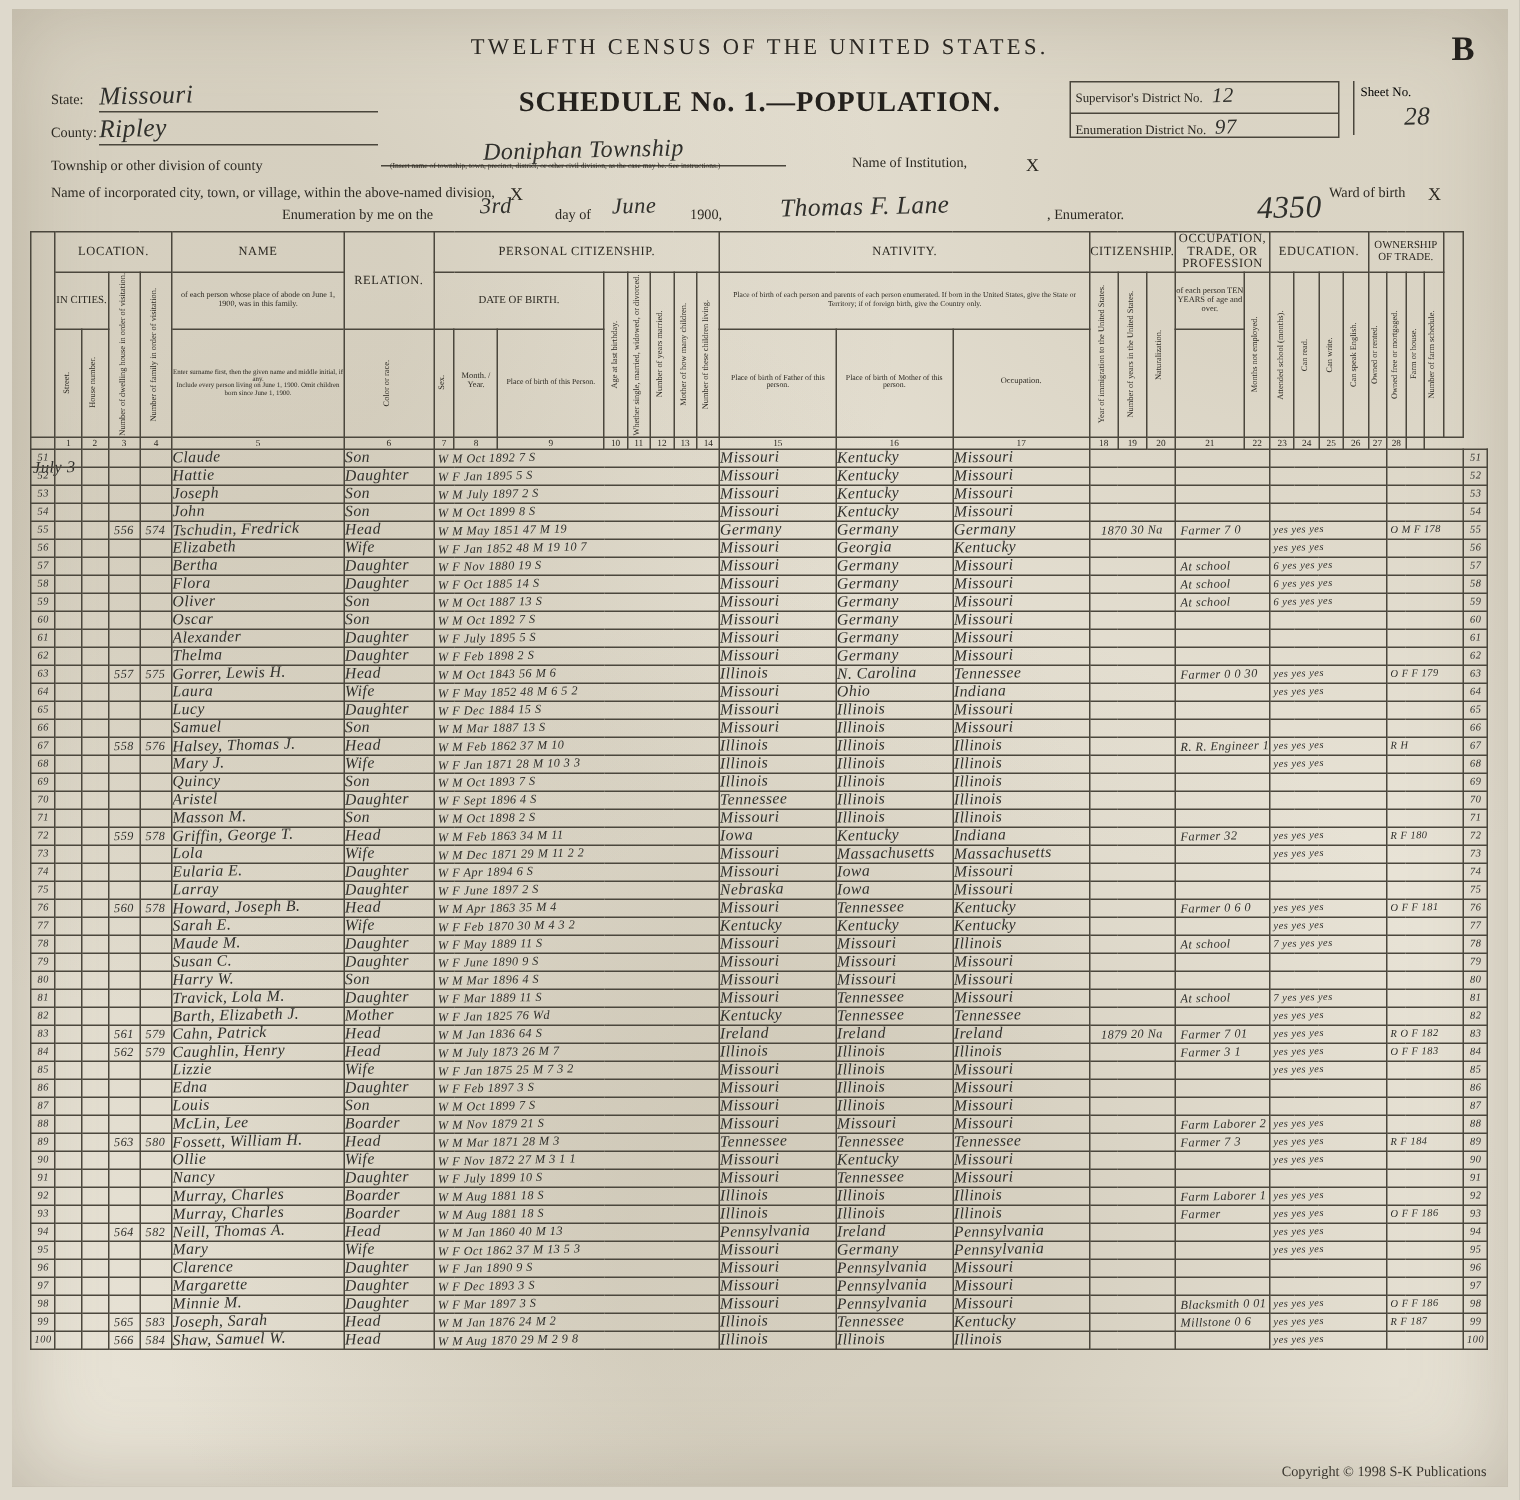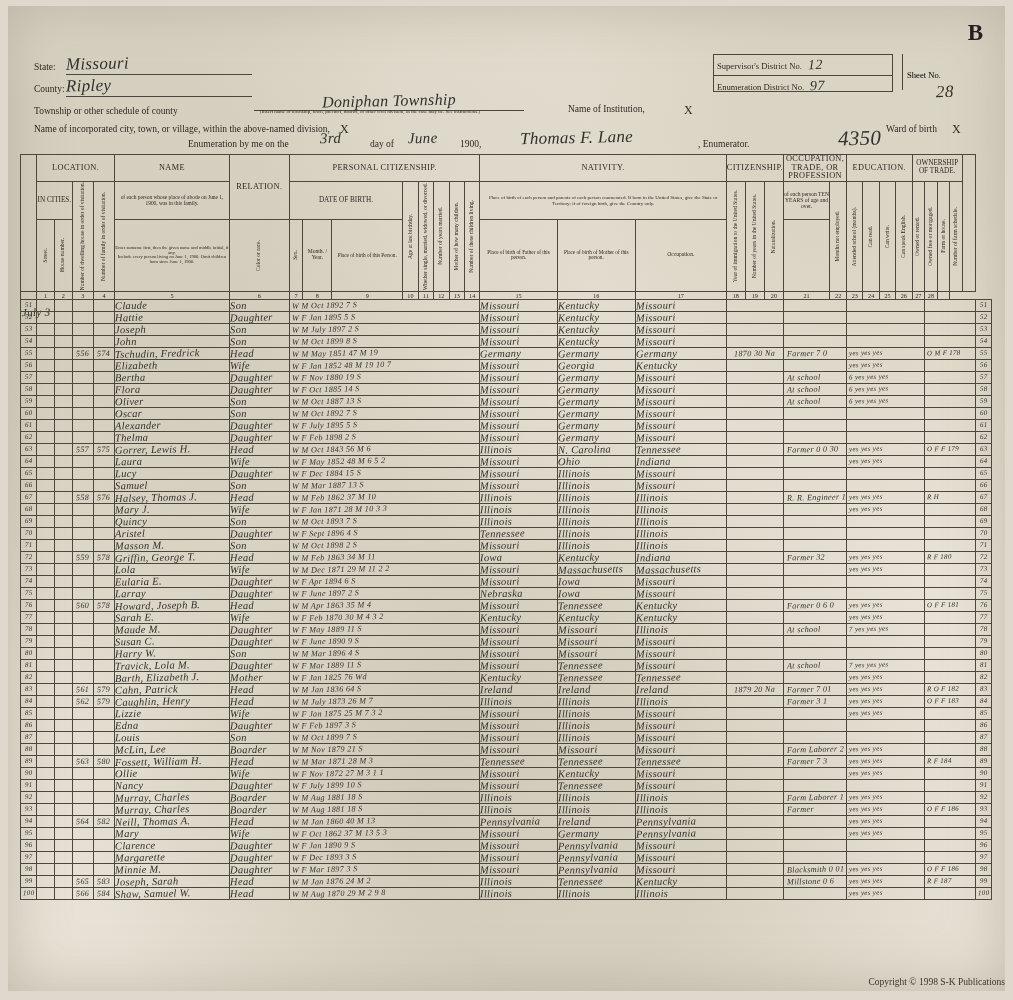--- a/index.html
+++ b/index.html
@@ -21,60 +21,62 @@
   .hdr-b{position:absolute;right:22px;top:14px;font-size:23px;font-weight:bold;color:#24211d;}
   .sched{position:absolute;left:0;right:0;top:52px;text-align:center;
     font-size:19px;font-weight:bold;letter-spacing:.6px;color:#24211d;}
   .lbl{position:absolute;font-size:9.5px;color:#2c2922;font-family:"Liberation Serif",serif;}
   .hand{font-family:"Liberation Serif",serif;font-style:italic;color:#30302c;
         transform:rotate(-1.3deg);display:inline-block;letter-spacing:.3px;}
   .supbox{position:absolute;right:112px;top:48px;width:178px;height:36px;border:1px solid #4a463c;}
   .supbox div{font-size:8.6px;padding:2px 3px;color:#2c2922;}
   .supbox .r2{border-top:1px solid #4a463c;}
   .sheetno{position:absolute;right:18px;top:48px;width:84px;height:36px;border-left:1px solid #4a463c;}
-  .sheetno .t{font-size:8.6px;padding:2px 4px;margin-top:14px;}
+  .sheetno .t{font-size:8.6px;padding:2px 4px;}
   .sheetno .v{font-size:17px;text-align:center;}
 
   table.grid{position:absolute;left:12px;top:148px;width:972px;border-collapse:collapse;}
   table.grid td,table.grid th{border:1px solid #4b473d;padding:0;}
   .hcell{font-size:7.2px;text-align:center;line-height:1.05;color:#2c2922;padding:1px;vertical-align:middle;}
   .hcell.big{font-size:8.3px;letter-spacing:.4px;}
   .vnum{font-size:6.2px;text-align:center;color:#2c2922;}
   .vert{writing-mode:vertical-rl;transform:rotate(180deg);font-size:5.6px;line-height:1;
         white-space:nowrap;margin:0 auto;color:#2c2922;}
   .rowline td{height:10.3px;}
   .lineno{font-size:7px;text-align:center;color:#2c2922;width:16px;}
   .cellw{font-size:10.5px;color:#30302c;font-style:italic;padding-left:3px;
          white-space:nowrap;overflow:hidden;}
   .c-center{text-align:center;padding-left:0;}
   .tiny{font-size:8.2px;}
   .micro{font-size:7px;}
   .date-left{position:absolute;left:14px;font-size:8px;color:#2c2922;}
-  .footer{position:absolute;right:0;bottom:4px;font-size:9.5px;color:#3a372f;text-align:center;}
+  .footer{position:absolute;right:14px;bottom:4px;font-size:9.5px;color:#3a372f;text-align:center;}
 </style>
 </head>
 <body>
 
 <div id="page">
   <div id="sheet">
     <div class="noise"></div>
 
+    <div class="hdr-title">TWELFTH CENSUS OF THE UNITED STATES.</div>
     <div class="hdr-b">B</div>
+    <div class="sched">SCHEDULE No. 1.—POPULATION.</div>
 
     <div class="lbl" style="left:26px;top:56px;">State:</div>
     <div style="position:absolute;left:58px;top:48px;width:186px;border-bottom:1px solid #4a463c;">
       <span class="hand" style="font-size:17px;">Missouri</span>
     </div>
 
     <div class="lbl" style="left:26px;top:78px;">County:</div>
     <div style="position:absolute;left:58px;top:70px;width:186px;border-bottom:1px solid #4a463c;">
       <span class="hand" style="font-size:17px;">Ripley</span>
     </div>
 
-    <div class="lbl" style="left:26px;top:100px;">Township or other schedule of county</div>
+    <div class="lbl" style="left:26px;top:100px;">Township or other division of county</div>
     <div style="position:absolute;left:246px;top:86px;width:270px;border-bottom:1px solid #4a463c;text-align:center;">
       <span class="hand" style="font-size:16px;">Doniphan Township</span>
     </div>
     <div class="lbl" style="left:252px;top:103px;font-size:5px;">(Insert name of township, town, precinct, district, or other civil division, as the case may be. See instructions.)</div>
     <div class="lbl" style="left:560px;top:98px;">Name of Institution,</div>
     <div class="lbl" style="left:676px;top:97px;font-size:12px;">X</div>
 
     <div class="lbl" style="left:26px;top:118px;">Name of incorporated city, town, or village, within the above-named division,</div>
     <div class="lbl" style="left:332px;top:116px;font-size:12px;">X</div>
     <div class="lbl" style="left:878px;top:118px;">Ward of birth</div>

